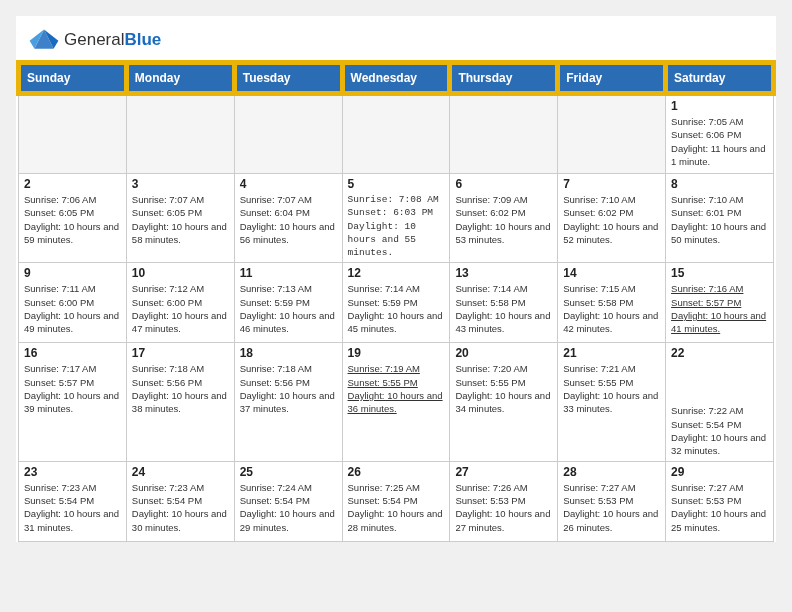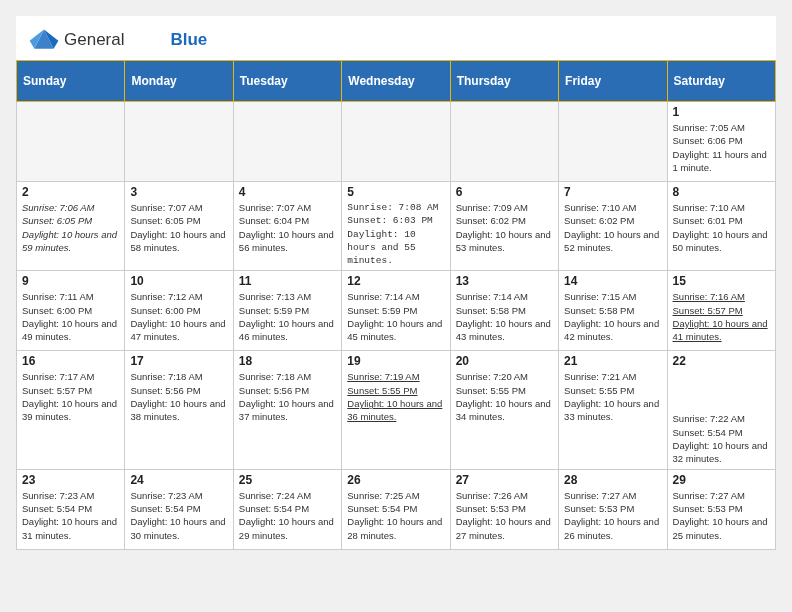--- a/index.html
+++ b/index.html
@@ -44,23 +44,23 @@
     }
     .calendar {
       width: 100%;
       border-collapse: collapse;
     }
     .calendar th {
       background: #2a6db5;
       color: #fff;
       font-size: 12px;
       font-weight: bold;
-      padding: 13px 6px;
+      padding: 6px 6px;
       text-align: left;
-      border: 1px solid #eab308;
+      border: 5px solid #eab308;
     }
     .calendar td {
       border: 1px solid #ccc;
       vertical-align: top;
       padding: 3px 5px;
       width: calc(100%/7);
       font-size: 10px;
       color: #333;
       height: 80px;
       background: #fff;
@@ -89,21 +89,21 @@
 
 <div class="container">
   <div class="header">
     <div class="logo">
       <svg class="logo-icon" viewBox="0 0 40 34" xmlns="http://www.w3.org/2000/svg">
         <polygon points="8,28 20,4 32,28" fill="#1a6bbf" opacity="0.85"></polygon>
         <polygon points="20,4 32,28 38,18" fill="#1a6bbf"></polygon>
         <polygon points="8,28 2,18 20,4" fill="#4a9ee0"></polygon>
       </svg>
       <div>
-        <span style="color:#333;font-size:17px;font-weight:normal;">General</span><span style="color:#1a6bbf;font-size:17px;font-weight:bold;padding-left:46px;">Blue</span>
+        <span style="color:#333;font-size:17px;font-weight:normal;">General</span><span style="color:#1a6bbf;font-size:17px;font-weight:bold;">Blue</span>
       </div>
     </div>
     <div class="title-block">
       <div class="month-title"></div>
       <div class="location-title"></div>
     </div>
   </div>
 
   <table class="calendar">
     <thead>
@@ -128,21 +128,21 @@
           <td>
             <span class="day-num">1</span>
             <div class="day-info" style="white-space: pre-line;">Sunrise: 7:05 AM
 Sunset: 6:06 PM
 Daylight: 11 hours and 1 minute.</div>
           </td>
         </tr>
         <tr>
           <td>
             <span class="day-num">2</span>
-            <div class="day-info" style="white-space: pre-line; font-style: italic;">Sunrise: 7:06 AM
+            <div class="day-info" style="white-space: pre-line;">Sunrise: 7:06 AM
 Sunset: 6:05 PM
 Daylight: 10 hours and 59 minutes.</div>
           </td>
           <td>
             <span class="day-num">3</span>
             <div class="day-info" style="white-space: pre-line;">Sunrise: 7:07 AM
 Sunset: 6:05 PM
 Daylight: 10 hours and 58 minutes.</div>
           </td>
           <td>

